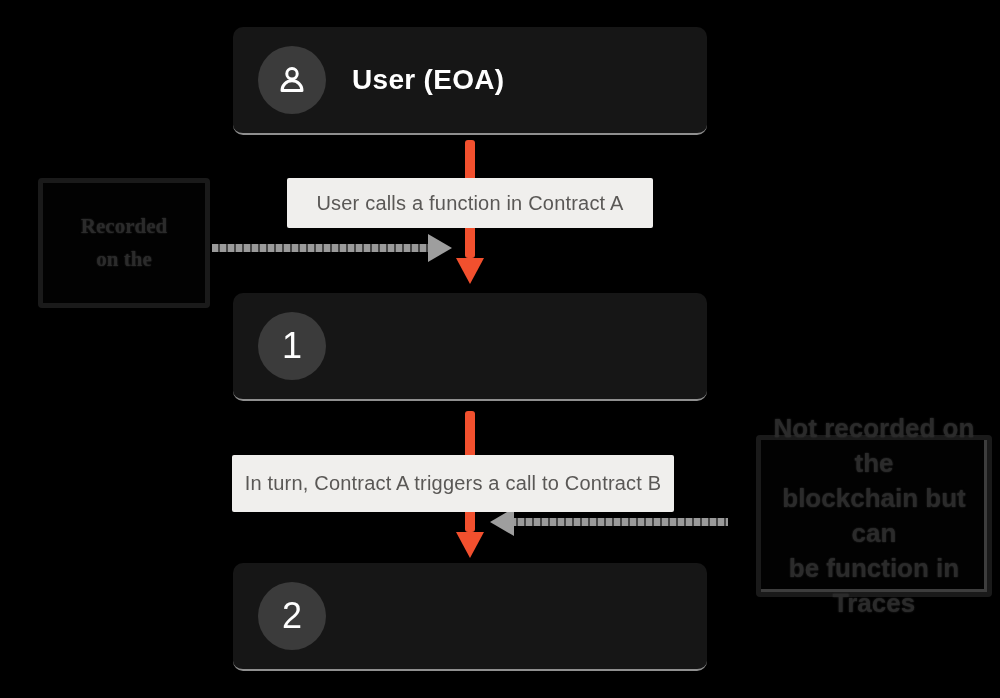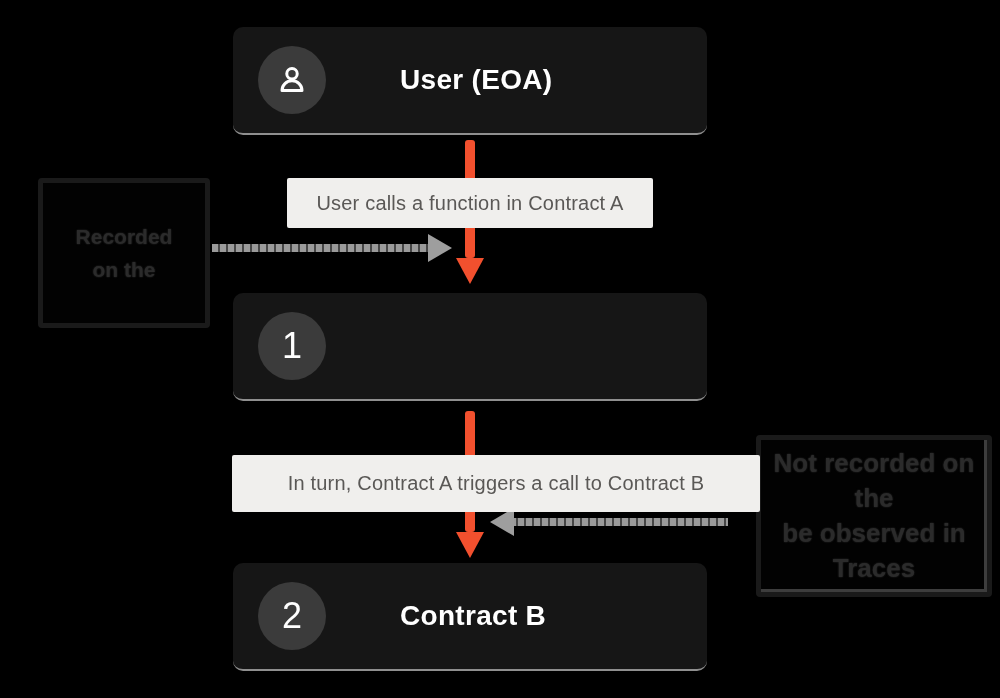--- a/index.html
+++ b/index.html
@@ -15,21 +15,21 @@
     box-sizing:border-box;
     display:flex;align-items:center;gap:26px;padding-left:25px;
     z-index:4;
   }
   .badge{
     width:68px;height:68px;border-radius:50%;background:#3b3b3b;
     display:flex;align-items:center;justify-content:center;
     color:#ffffff;font-size:36px;font-weight:400;flex:0 0 auto;
   }
   .node-title{
-    color:#ffffff;font-size:28px;font-weight:700;letter-spacing:.3px;margin-left:48px;
+    color:#ffffff;font-size:28px;font-weight:700;letter-spacing:.3px;
   }
   
   .oarrow{position:absolute;width:28px;z-index:1;display:flex;flex-direction:column;align-items:center;}
   .ostem{width:10px;background:#f2502e;border-radius:3px;}
   .ohead{
     width:0;height:0;border-left:14px solid transparent;border-right:14px solid transparent;
     border-top:26px solid #f2502e;
   }
   
   .flow-label{
@@ -56,21 +56,21 @@
   }
   
   .annotation{
     position:absolute;background:#020202;border:5px solid #1a1a1a;border-radius:4px;
     box-sizing:border-box;display:flex;flex-direction:column;
     align-items:center;justify-content:center;z-index:3;
     color:#2b2b2b;font-weight:700;text-align:center;
     text-shadow:0 0 2px rgba(130,130,130,0.35);
   }
   .annotation .line{display:block;}
-  .annotation-left{left:38px;top:178px;width:172px;height:150px;font-size:21px;line-height:33px;}
+  .annotation-left{left:38px;top:178px;width:172px;height:130px;font-size:21px;line-height:33px;font-family:Liberation Serif, serif;}
   .annotation-right{
     left:728px;top:435px;width:236px;height:162px;font-size:26px;line-height:35px;
     box-shadow:inset -3px -3px 0 rgba(150,150,150,0.4);
     margin-left:28px;
   }
   .user-icon-svg{width:38px;height:38px;display:block;}
 </style>
 </head>
 <body>
 
@@ -105,31 +105,31 @@
 
   <div class="node" style="top:293px;">
     <div class="badge">1</div>
   </div>
 
   <div class="oarrow" style="left:456px;top:411px;">
     <div class="ostem" style="height:121px;"></div>
     <div class="ohead"></div>
   </div>
 
-  <div class="flow-label" style="left:232px;top:455px;width:528px;height:57px;">In turn, Contract A triggers a call to Contract B</div>
+  <div class="flow-label" style="left:232px;top:455px;width:442px;height:57px;">In turn, Contract A triggers a call to Contract B</div>
 
   <div class="garrow" style="left:490px;top:508px;width:238px;height:28px;">
     <div class="gstem" style="left:20px;width:218px;"></div>
     <div class="ghead-left"></div>
   </div>
 
   <div class="annotation annotation-right">
     <span class="line">Not recorded on the</span>
-    <span class="line">be observed in</span>
+    <span class="line">blockchain but can</span>
+    <span class="line">be function in</span>
     <span class="line">Traces</span>
   </div>
 
   <div class="node" style="top:563px;">
     <div class="badge">2</div>
-    <div class="node-title">Contract B</div>
   </div>
 
 </div>
 
 </body></html>

